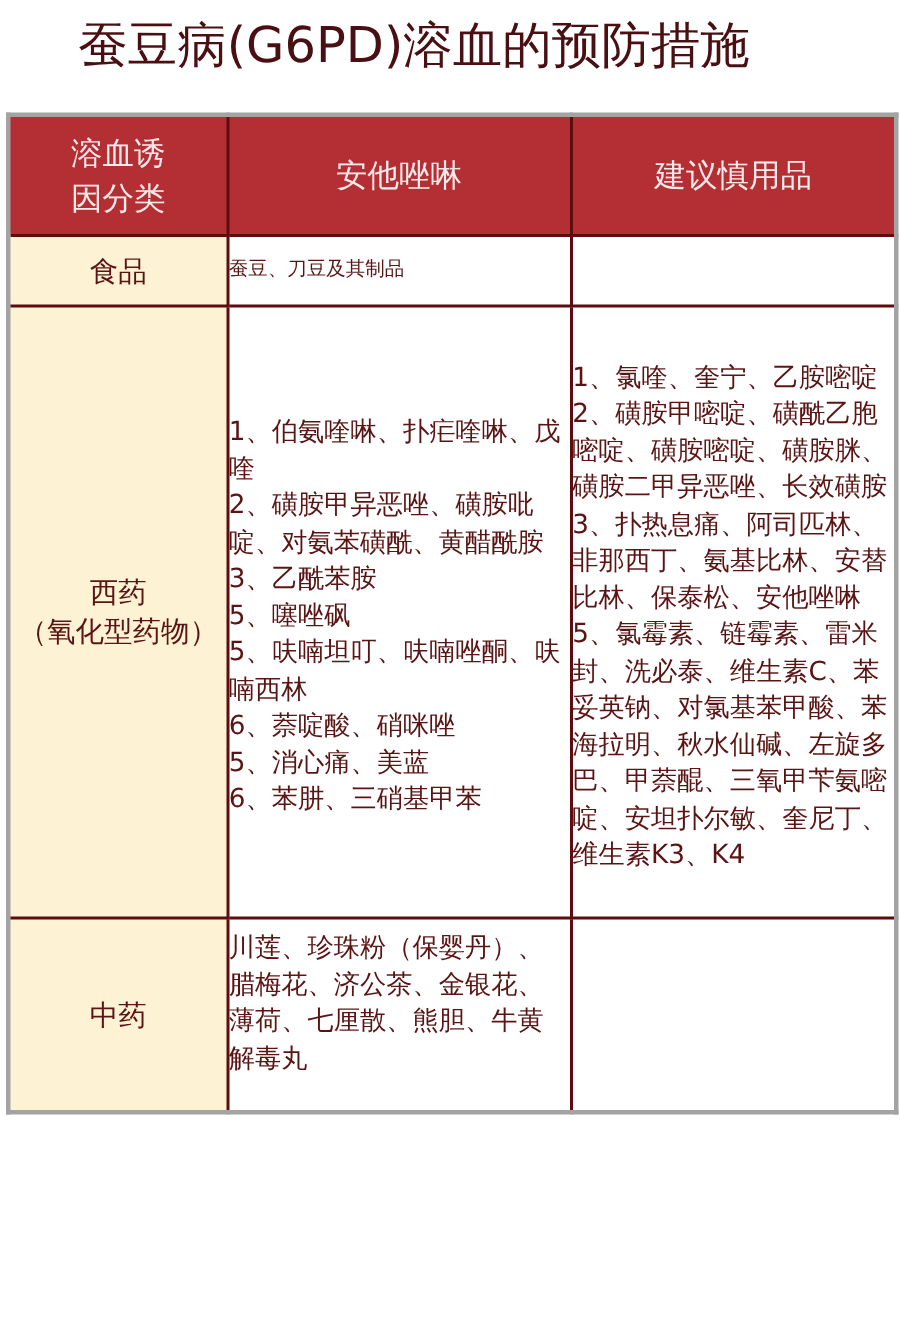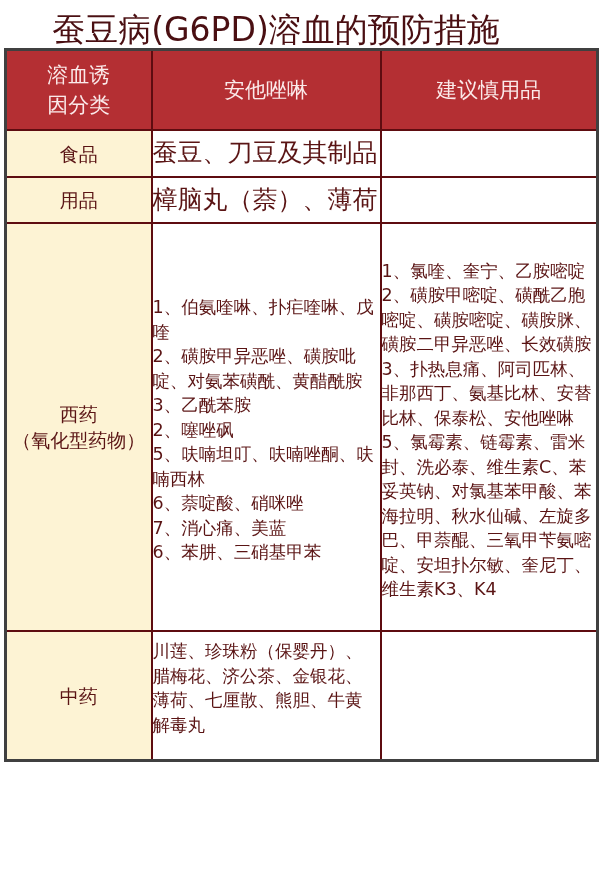--- a/index.html
+++ b/index.html
@@ -12,24 +12,24 @@
       overflow: hidden;
     }
     .title {
       position: absolute; left: 0; top: 8px; width: 552px;
       text-align: center;
       font-size: 33px; color: #4a0f12;
       letter-spacing: 0px;
       line-height: 44px;
     }
     table.main {
-      position: absolute; left: 4px; top: 48px;
+      position: absolute; left: 4px; top: 75px;
       width: 592px;
       border-collapse: collapse;
-      border: 3px solid #404040;
+      border: 3px solid #a3a3a3;
       table-layout: fixed;
     }
     table.main td, table.main th {
       border: 2px solid #5e0c10;
       vertical-align: middle;
       padding: 0;
     }
     th {
       background: #b42f33;
       color: #fbeaea;
@@ -48,21 +48,21 @@
     }
     td.cell {
       background: #ffffff;
       font-size: 17.5px;
       color: #5a1414;
       padding: 4px 6px 4px 8px;
       line-height: 24.5px;
       text-align: left;
       word-break: break-all;
     }
-    td.cell.single { font-size: 25px; }
+    td.cell.single { font-size: 13px; }
     .line { display: block; }
     .r-food td { height: 45px; }
     .r-goods td { height: 44px; }
     .r-west td { height: 400px; vertical-align: top; }
     .r-west td.cat { vertical-align: middle; }
     .r-west td.cell { padding-top: 6px; }
     .r-tcm td { height: 120px; }
     .r-tcm td.cell { vertical-align: top; padding-top: 7px; }
     .r-inf td { height: 58px; }
   </style>
@@ -86,38 +86,33 @@
       <th>安他唑啉</th>
       <th>建议慎用品</th>
     </tr>
   </thead>
   <tbody>
     <tr class="r-food">
       <td class="cat">食品</td>
       <td class="cell single">蚕豆、刀豆及其制品</td>
       <td class="cell"></td>
     </tr>
-    <tr class="r-goods">
-      <td class="cat">用品</td>
-      <td class="cell single">樟脑丸（萘）、薄荷</td>
-      <td class="cell"></td>
-    </tr>
     <tr class="r-west">
       <td class="cat">
         <span class="line">西药</span>
         <span class="line">（氧化型药物）</span>
       </td>
       <td class="cell">
         <span class="line">1、伯氨喹啉、扑疟喹啉、戊喹</span>
         <span class="line">2、磺胺甲异恶唑、磺胺吡啶、对氨苯磺酰、黄醋酰胺</span>
         <span class="line">3、乙酰苯胺</span>
-        <span class="line">2、噻唑砜</span>
+        <span class="line">5、噻唑砜</span>
         <span class="line">5、呋喃坦叮、呋喃唑酮、呋喃西林</span>
         <span class="line">6、萘啶酸、硝咪唑</span>
-        <span class="line">7、消心痛、美蓝</span>
+        <span class="line">5、消心痛、美蓝</span>
         <span class="line">6、苯肼、三硝基甲苯</span>
       </td>
       <td class="cell">
         <span class="line">1、氯喹、奎宁、乙胺嘧啶</span>
         <span class="line">2、磺胺甲嘧啶、磺酰乙胞嘧啶、磺胺嘧啶、磺胺脒、磺胺二甲异恶唑、长效磺胺</span>
         <span class="line">3、扑热息痛、阿司匹林、非那西丁、氨基比林、安替比林、保泰松、安他唑啉</span>
         <span class="line">5、氯霉素、链霉素、雷米封、洗必泰、维生素C、苯妥英钠、对氯基苯甲酸、苯海拉明、秋水仙碱、左旋多巴、甲萘醌、三氧甲苄氨嘧啶、安坦扑尔敏、奎尼丁、维生素K3、K4</span>
       </td>
     </tr>
     <tr class="r-tcm">

